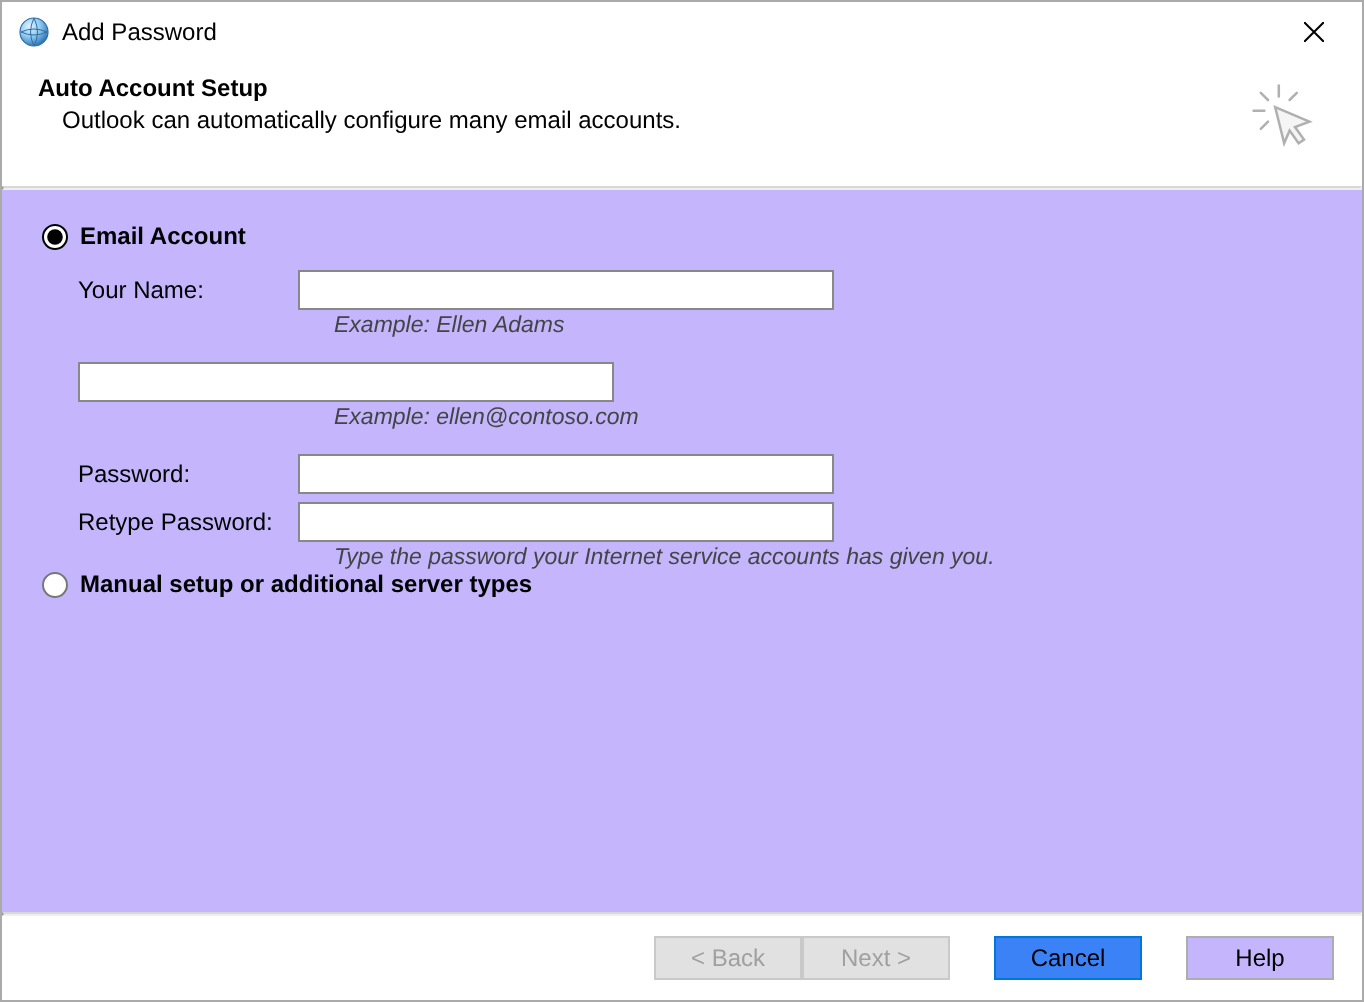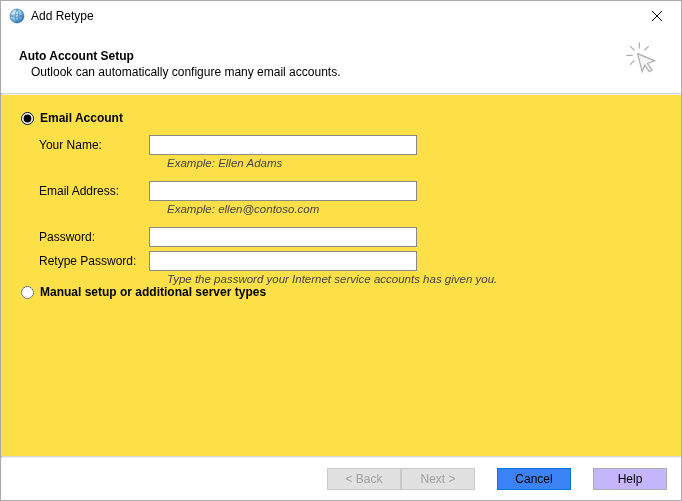--- a/index.html
+++ b/index.html
@@ -39,21 +39,21 @@
   .titlebar .close {
     width: 45px; height: 30px;
     display: flex; align-items: center; justify-content: center;
     font-size: 14px;
     color: #000;
     cursor: default;
   }
   .header {
     padding: 6px 18px 14px 18px;
     display: flex;
-    align-items: flex-end;
+    align-items: flex-start;
   }
   .header-text { flex: 1; }
   .header-title {
     font-weight: bold;
     font-size: 12px;
     margin-bottom: 2px;
   }
   .header-sub {
     font-size: 12px;
     color: #000;
@@ -66,21 +66,21 @@
     margin-top: 2px;
   }
   .separator {
     border-top: 1px solid #d8d8d8;
     margin: 0;
   }
   .body {
     flex: 1;
     padding: 16px 18px 10px 20px;
     font-size: 12px;
-    background: #fde047;
+    background: #c4b5fd;
   }
   .radio-row {
     display: flex;
     align-items: center;
     margin-bottom: 10px;
   }
   .radio-row input[type=radio] {
     margin: 0 6px 0 0;
     accent-color: #000;
     width: 13px; height: 13px;
@@ -170,21 +170,21 @@
             <stop offset="100%" stop-color="#357ab8"></stop>
           </radialGradient>
         </defs>
         <circle cx="8" cy="8" r="7" fill="url(#g)" stroke="#2f6ea3" stroke-width="0.6"></circle>
         <path d="M1.5 8 Q8 5 14.5 8" fill="none" stroke="#2f6ea3" stroke-width="0.5"></path>
         <path d="M1.5 8 Q8 11 14.5 8" fill="none" stroke="#2f6ea3" stroke-width="0.5"></path>
         <path d="M8 1 Q4.5 8 8 15" fill="none" stroke="#2f6ea3" stroke-width="0.5"></path>
         <path d="M8 1 Q11.5 8 8 15" fill="none" stroke="#2f6ea3" stroke-width="0.5"></path>
       </svg>
     </span>
-    <span class="title">Add Retype</span>
+    <span class="title">Add Password</span>
     <div class="close">
       <svg width="10" height="10" viewBox="0 0 10 10">
         <line x1="0" y1="0" x2="10" y2="10" stroke="currentColor" stroke-width="1"></line>
         <line x1="10" y1="0" x2="0" y2="10" stroke="currentColor" stroke-width="1"></line>
       </svg>
     </div>
   </div>
 
   <div class="header">
     <div class="header-text">
@@ -217,21 +217,20 @@
       <div class="form-row">
         <span class="lbl">Your Name:</span>
         <input type="text" value="" style="">
       </div>
       <div class="hint-row">
         <span class="spacer"></span>
         <span class="hint">Example: Ellen Adams</span>
       </div>
 
       <div class="form-row">
-        <span class="lbl">Email Address:</span>
         <input type="text" value="" style="">
       </div>
       <div class="hint-row">
         <span class="spacer"></span>
         <span class="hint">Example: ellen@contoso.com</span>
       </div>
 
       <div class="form-row">
         <span class="lbl">Password:</span>
         <input type="password" value="" style="">

